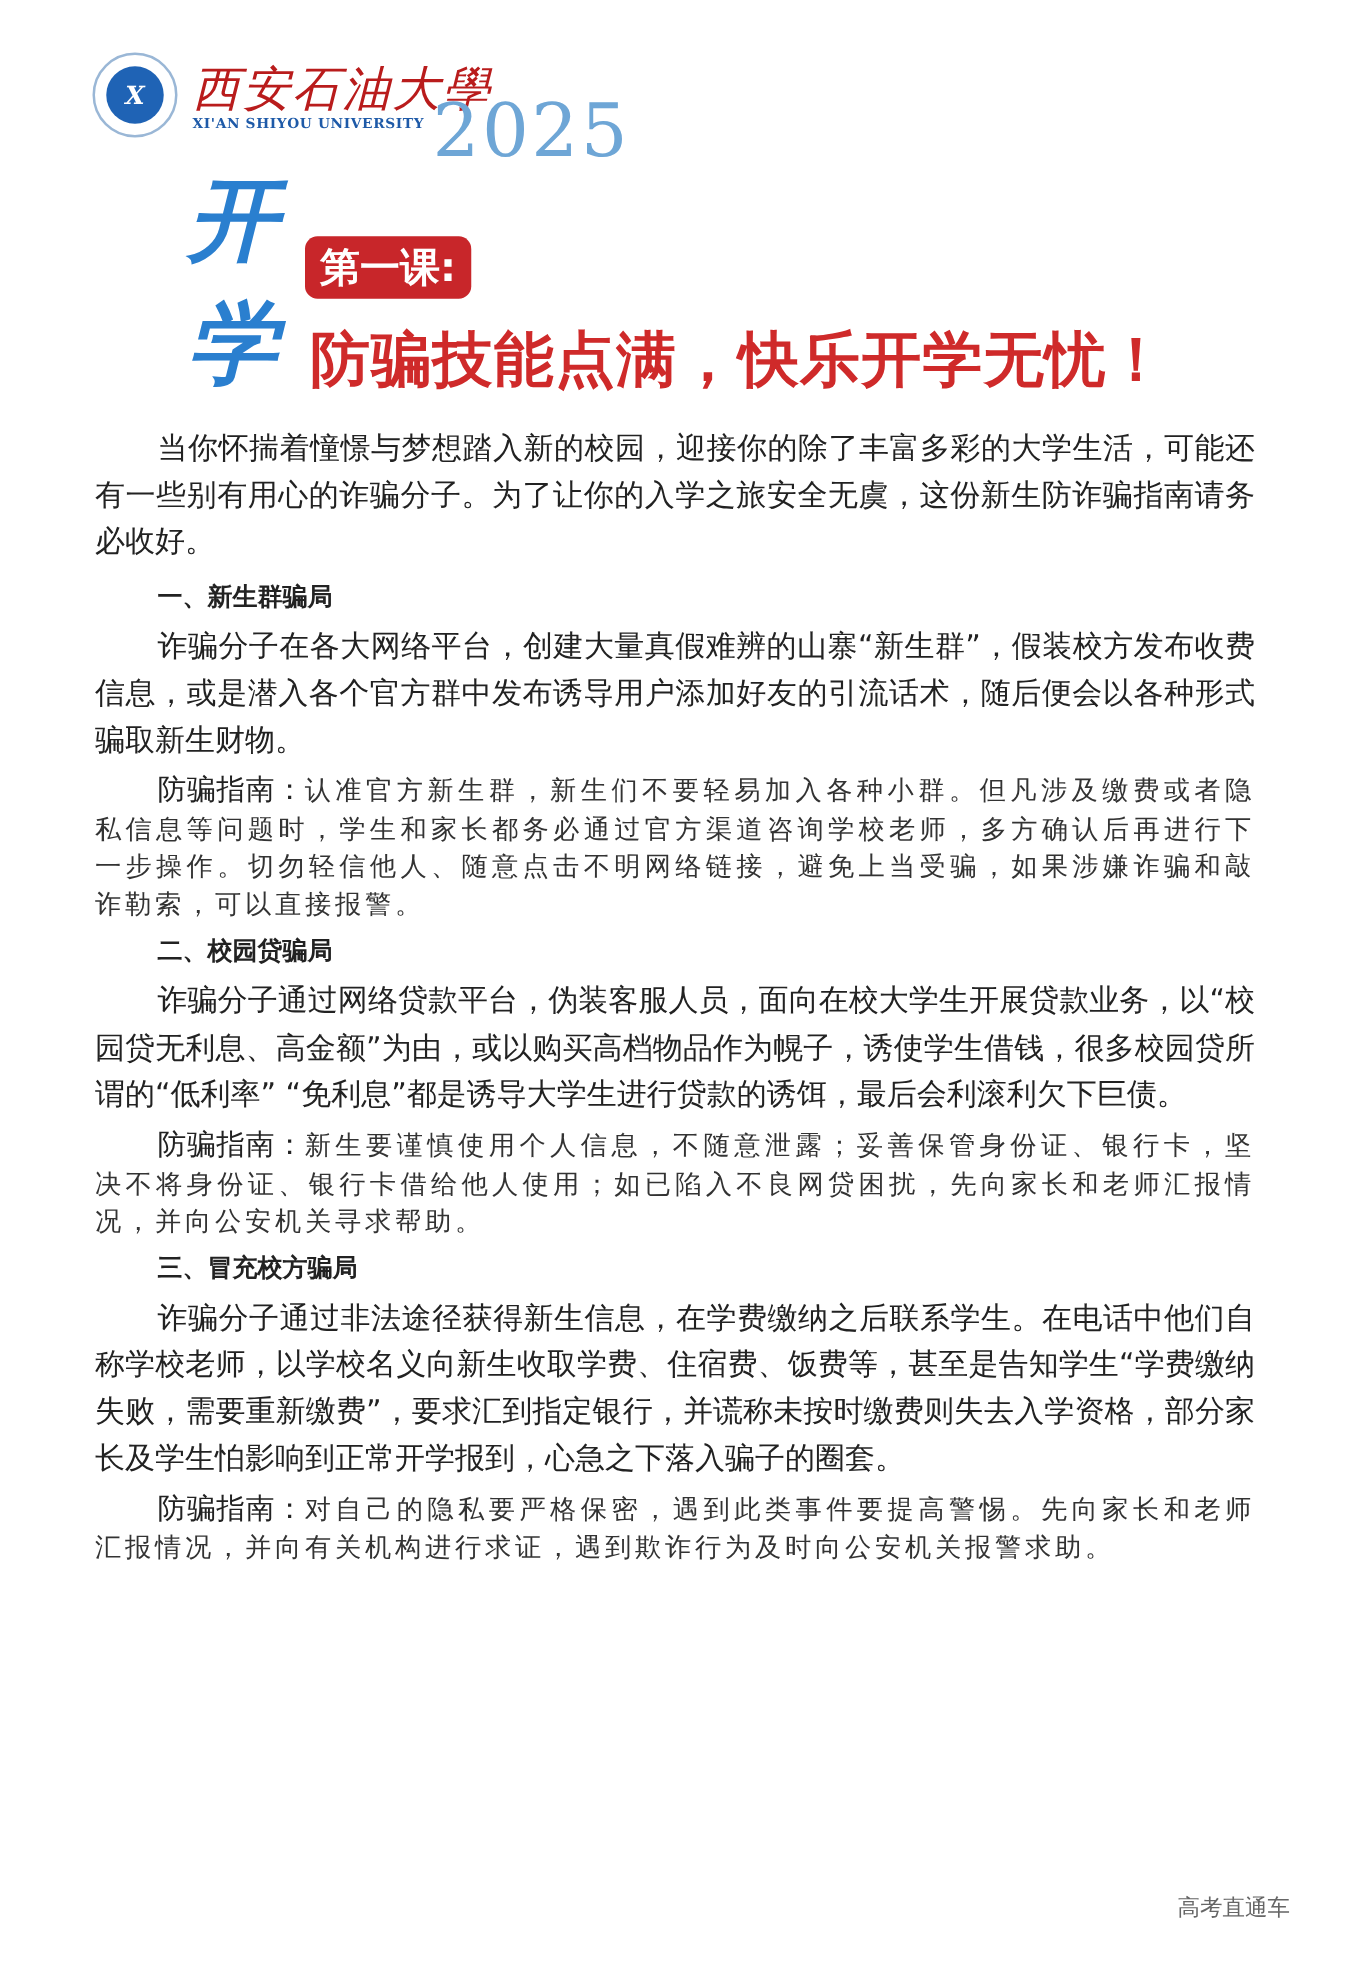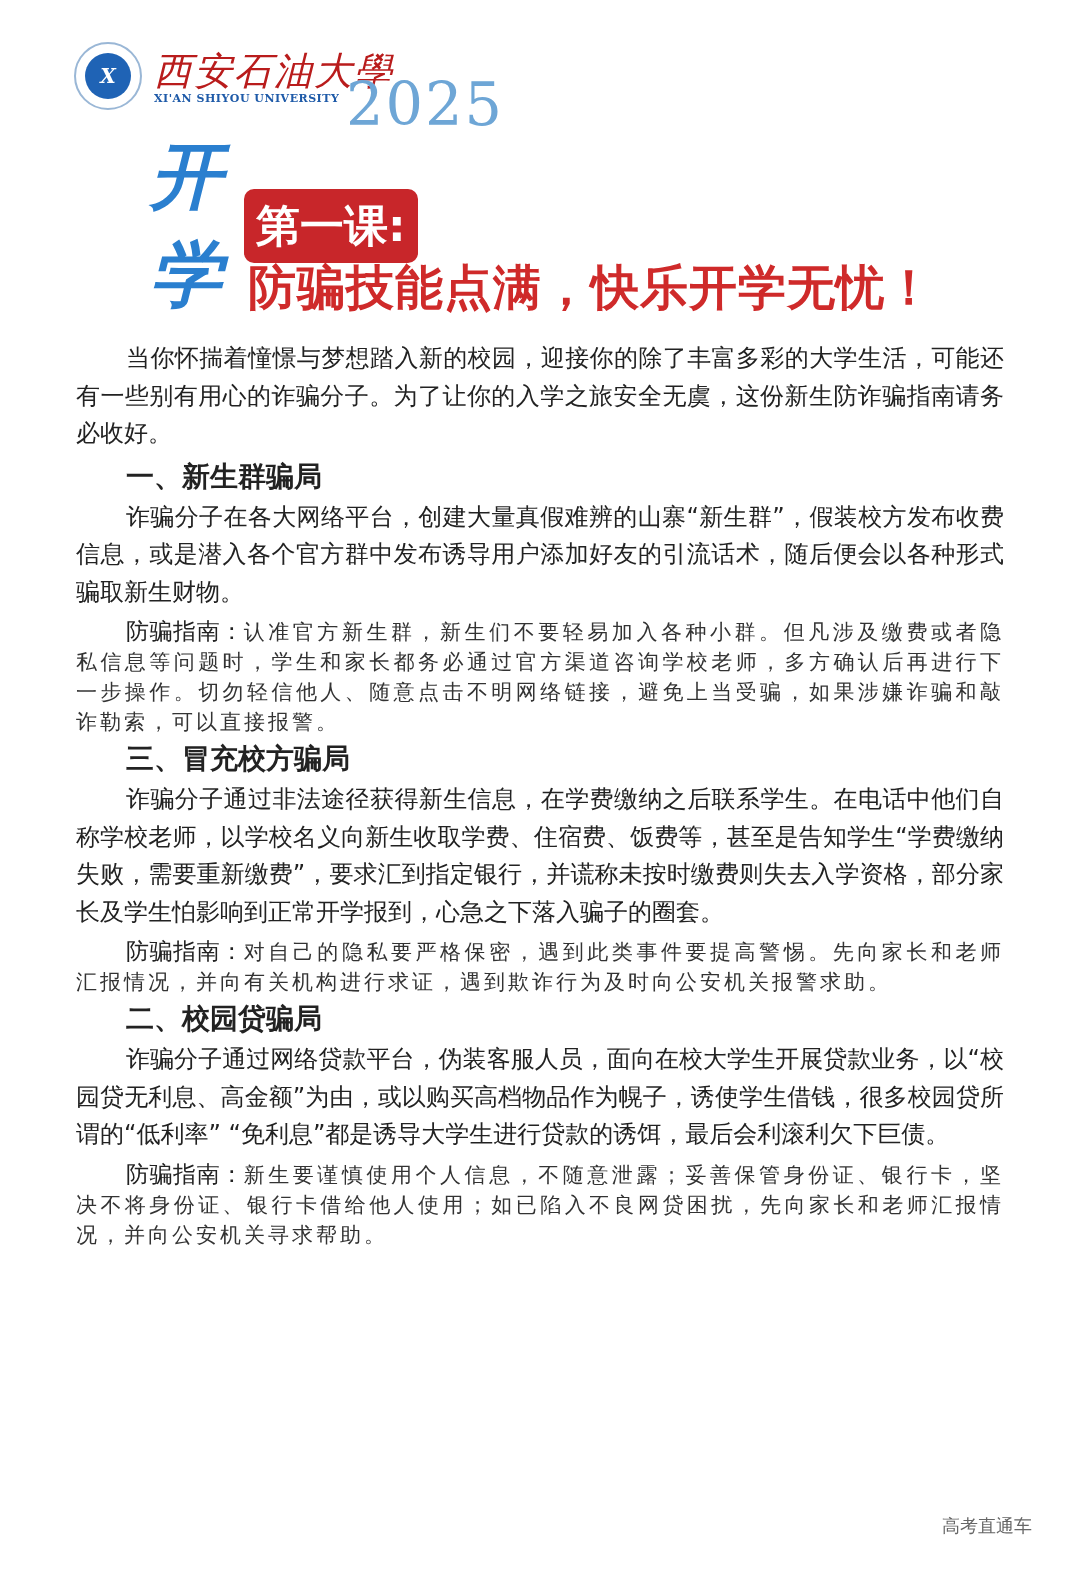--- a/index.html
+++ b/index.html
@@ -32,41 +32,41 @@
     position:absolute; left:272px; top:28px; font-size:59px; color:#6ea6d6;
     font-family:"DejaVu Serif", serif; letter-spacing:2px;
   }
   .kai, .xue {
     position:absolute; left:150px; font-size:72px; color:#2a7fcf; font-weight:bold;
     font-family:"DejaVu Serif", serif; font-style:italic; line-height:1;
   }
   .kai { top:140px; }
   .xue { top:238px; }
   .lesson-badge {
-    position:absolute; left:244px; top:189px; height:50px; padding:12px 12px;
-    background:#c8262a; border-radius:10px; color:#fff; font-size:44px; font-weight:bold;
+    position:absolute; left:244px; top:189px; height:50px; padding:0 12px;
+    background:#c8262a; border-radius:10px; color:#fff; font-size:32px; font-weight:bold;
     line-height:50px; white-space:nowrap;
   }
   .main-title {
     position:absolute; left:248px; top:256px; font-size:48px; font-weight:bold; color:#cf2a2a;
     white-space:nowrap; letter-spacing:1px;
   }
   .content { position:absolute; left:76px; top:340px; width:928px; }
   .para {
     font-size:24px; line-height:37.5px; text-indent:50px; text-align:justify; margin:0 0 6px 0;
     color:#222;
   }
   .h {
-    font-size:28px; font-weight:bold; line-height:36px; margin:0 0 4px 50px; color:#222;
+    font-size:20px; font-weight:bold; line-height:36px; margin:0 0 4px 50px; color:#222;
   }
   .tip {
     font-size:21px; line-height:30px; text-indent:50px; text-align:justify; margin:0 0 4px 0;
     font-family:"DejaVu Serif", serif; color:#333; letter-spacing:3px;
   }
-  .tip .lbl { font-family:Liberation Serif, serif; font-size:23px; letter-spacing:0; color:#222; }
+  .tip .lbl { font-family:Liberation Mono, monospace; font-size:23px; letter-spacing:0; color:#222; }
   .watermark {
     position:absolute; left:942px; top:1514px; font-size:18px; color:#666;
     background:rgba(255,255,255,0.6);
   }
 </style>
 </head>
 <body>
 
 <div class="header">
   <div class="logo">
@@ -85,26 +85,26 @@
 <div class="content">
   <p class="para">当你怀揣着憧憬与梦想踏入新的校园，迎接你的除了丰富多彩的大学生活，可能还有一些别有用心的诈骗分子。为了让你的入学之旅安全无虞，这份新生防诈骗指南请务必收好。</p>
 
   <div>
     <div class="h">一、新生群骗局</div>
     <p class="para">诈骗分子在各大网络平台，创建大量真假难辨的山寨“新生群”，假装校方发布收费信息，或是潜入各个官方群中发布诱导用户添加好友的引流话术，随后便会以各种形式骗取新生财物。</p>
     <p class="tip"><span class="lbl">防骗指南：</span><span>认准官方新生群，新生们不要轻易加入各种小群。但凡涉及缴费或者隐私信息等问题时，学生和家长都务必通过官方渠道咨询学校老师，多方确认后再进行下一步操作。切勿轻信他人、随意点击不明网络链接，避免上当受骗，如果涉嫌诈骗和敲诈勒索，可以直接报警。</span></p>
   </div>
 
   <div>
+    <div class="h">二、校园贷骗局</div>
+    <p class="para">诈骗分子通过网络贷款平台，伪装客服人员，面向在校大学生开展贷款业务，以“校园贷无利息、高金额”为由，或以购买高档物品作为幌子，诱使学生借钱，很多校园贷所谓的“低利率” “免利息”都是诱导大学生进行贷款的诱饵，最后会利滚利欠下巨债。</p>
+    <p class="tip"><span class="lbl">防骗指南：</span><span>新生要谨慎使用个人信息，不随意泄露；妥善保管身份证、银行卡，坚决不将身份证、银行卡借给他人使用；如已陷入不良网贷困扰，先向家长和老师汇报情况，并向公安机关寻求帮助。</span></p>
+  </div>
+
+  <div>
     <div class="h">三、冒充校方骗局</div>
     <p class="para">诈骗分子通过非法途径获得新生信息，在学费缴纳之后联系学生。在电话中他们自称学校老师，以学校名义向新生收取学费、住宿费、饭费等，甚至是告知学生“学费缴纳失败，需要重新缴费”，要求汇到指定银行，并谎称未按时缴费则失去入学资格，部分家长及学生怕影响到正常开学报到，心急之下落入骗子的圈套。</p>
     <p class="tip"><span class="lbl">防骗指南：</span><span>对自己的隐私要严格保密，遇到此类事件要提高警惕。先向家长和老师汇报情况，并向有关机构进行求证，遇到欺诈行为及时向公安机关报警求助。</span></p>
-  </div>
-
-  <div>
-    <div class="h">二、校园贷骗局</div>
-    <p class="para">诈骗分子通过网络贷款平台，伪装客服人员，面向在校大学生开展贷款业务，以“校园贷无利息、高金额”为由，或以购买高档物品作为幌子，诱使学生借钱，很多校园贷所谓的“低利率” “免利息”都是诱导大学生进行贷款的诱饵，最后会利滚利欠下巨债。</p>
-    <p class="tip"><span class="lbl">防骗指南：</span><span>新生要谨慎使用个人信息，不随意泄露；妥善保管身份证、银行卡，坚决不将身份证、银行卡借给他人使用；如已陷入不良网贷困扰，先向家长和老师汇报情况，并向公安机关寻求帮助。</span></p>
   </div>
 
 </div>
 
 <div class="watermark">高考直通车</div>
 
 </body></html>

